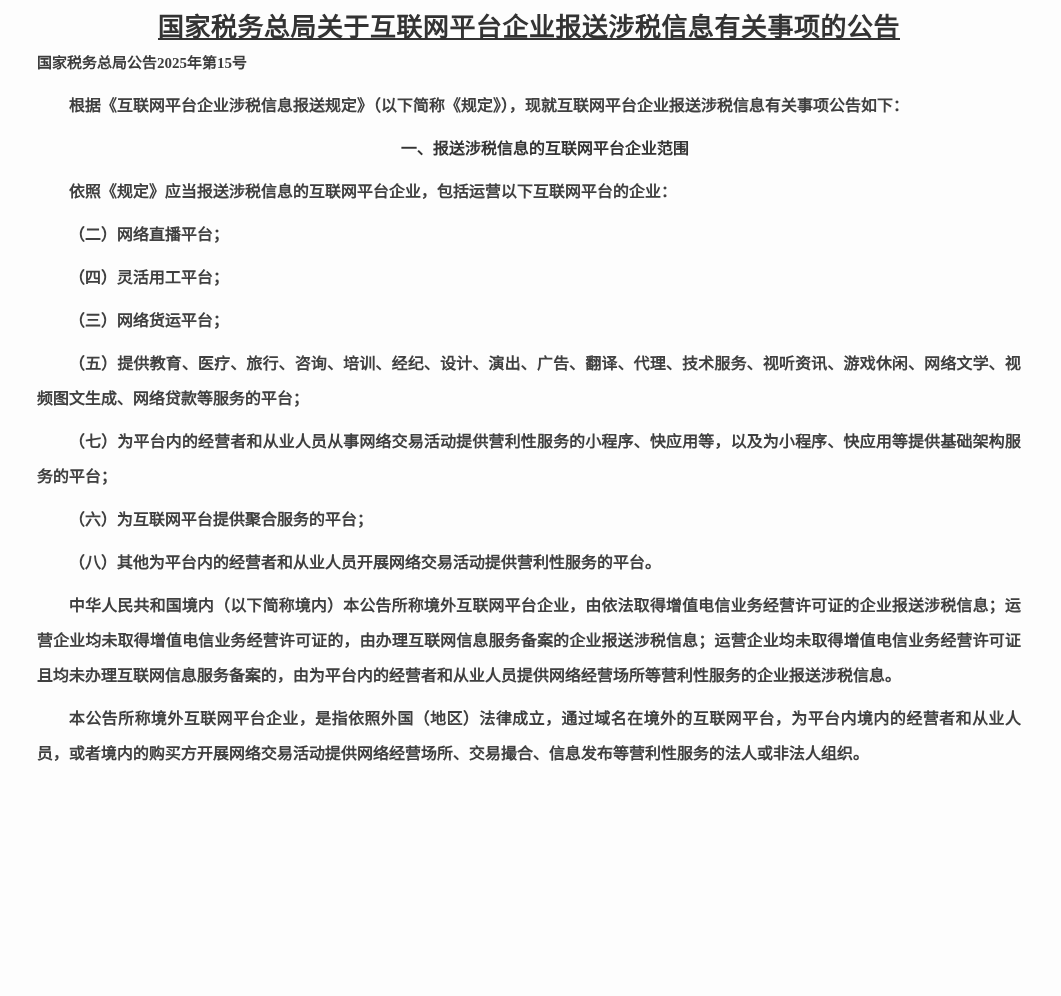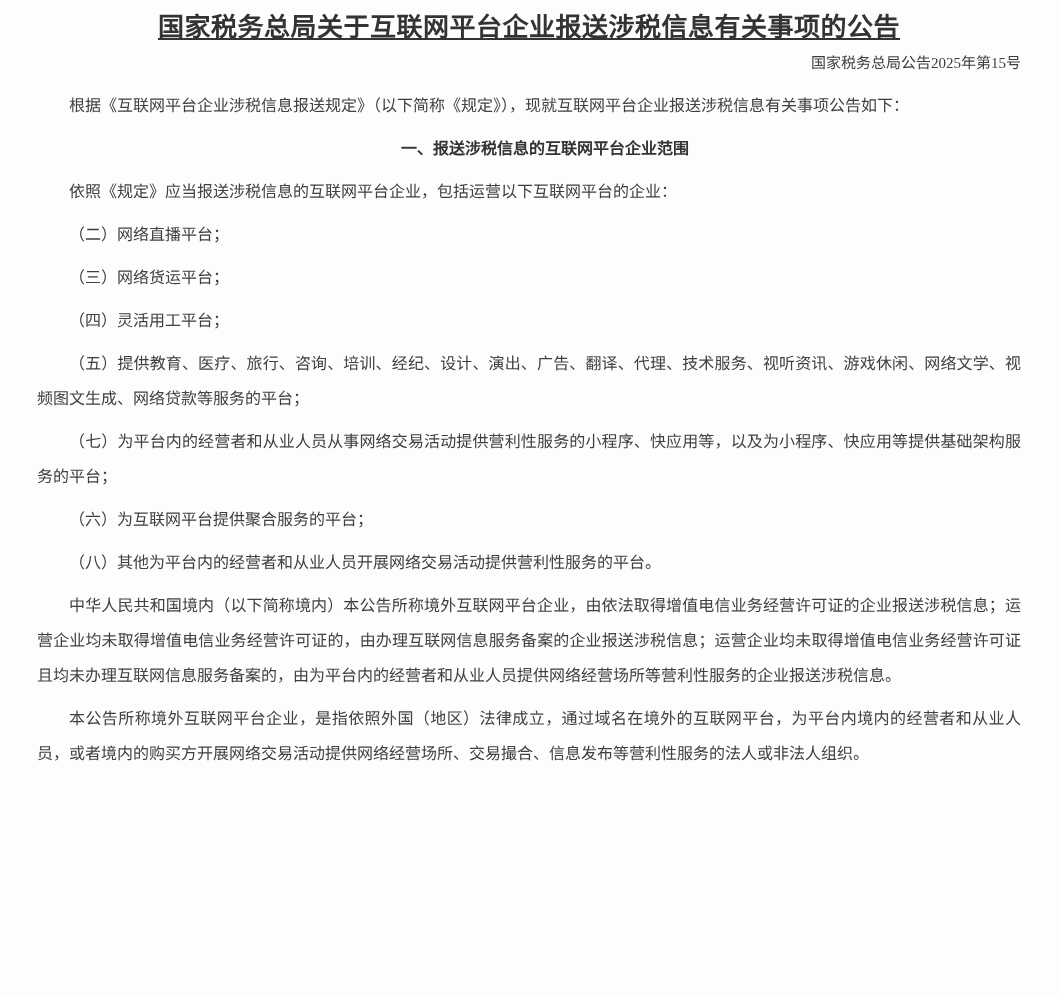--- a/index.html
+++ b/index.html
@@ -22,36 +22,36 @@
     text-align: center;
     font-size: 26px;
     line-height: 32px;
     font-weight: bold;
     color: #333333;
     letter-spacing: 0.5px;
     text-decoration: underline;
   }
   .doc-number {
     margin: 10px 0 16px 0;
-    text-align: right;
+    text-align: left;
     font-size: 15px;
     line-height: 18px;
-    font-weight: normal;
+    font-weight: bold;
     font-style: normal;
     color: #3d3d3d;
   }
   .body-text p,
   .body-text h2 {
     margin: 8px 0;
     font-size: 16px;
     line-height: 35px;
     text-indent: 2em;
     text-align: justify;
     color: #404040;
-    font-weight: normal;
+    font-weight: bold;
   }
   .body-text h2 {
     font-weight: bold;
     color: #333333;
     text-align: center;
   }
 </style>
 </head>
 <body>
 
@@ -65,23 +65,23 @@
 
     <p>根据《互联网平台企业涉税信息报送规定》（以下简称《规定》），现就互联网平台企业报送涉税信息有关事项公告如下：</p>
 
     <h2>一、报送涉税信息的互联网平台企业范围</h2>
 
     <p>依照《规定》应当报送涉税信息的互联网平台企业，包括运营以下互联网平台的企业：</p>
 
 
     <p>（二）网络直播平台；</p>
 
+    <p>（四）灵活用工平台；</p>
+
     <p>（三）网络货运平台；</p>
-
-    <p>（四）灵活用工平台；</p>
 
     <p>（五）提供教育、医疗、旅行、咨询、培训、经纪、设计、演出、广告、翻译、代理、技术服务、视听资讯、游戏休闲、网络文学、视频图文生成、网络贷款等服务的平台；</p>
 
     <p>（七）为平台内的经营者和从业人员从事网络交易活动提供营利性服务的小程序、快应用等，以及为小程序、快应用等提供基础架构服务的平台；</p>
 
     <p>（六）为互联网平台提供聚合服务的平台；</p>
 
     <p>（八）其他为平台内的经营者和从业人员开展网络交易活动提供营利性服务的平台。</p>
 
     <p>中华人民共和国境内（以下简称境内）本公告所称境外互联网平台企业，由依法取得增值电信业务经营许可证的企业报送涉税信息；运营企业均未取得增值电信业务经营许可证的，由办理互联网信息服务备案的企业报送涉税信息；运营企业均未取得增值电信业务经营许可证且均未办理互联网信息服务备案的，由为平台内的经营者和从业人员提供网络经营场所等营利性服务的企业报送涉税信息。</p>

